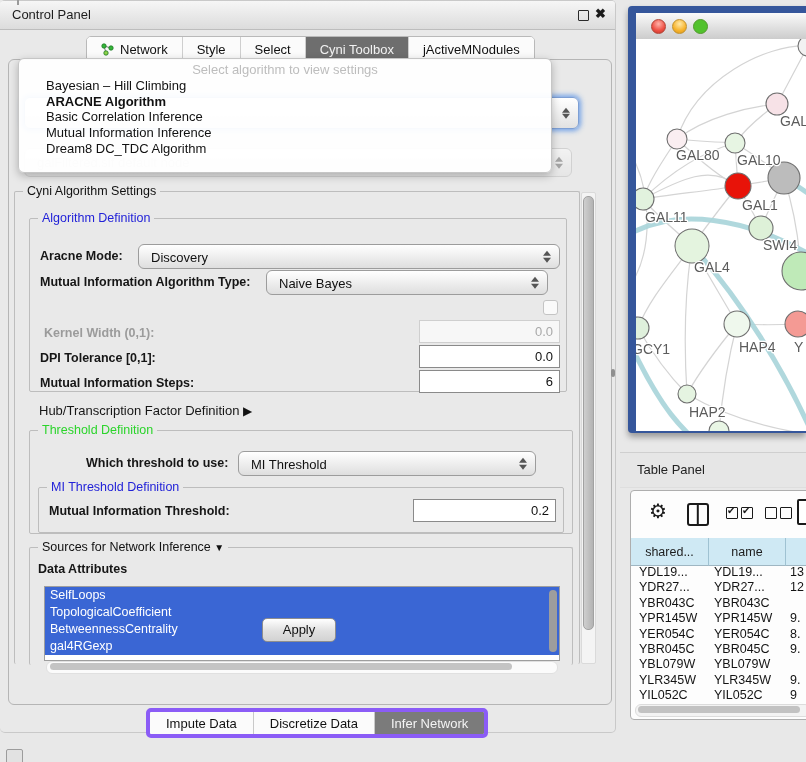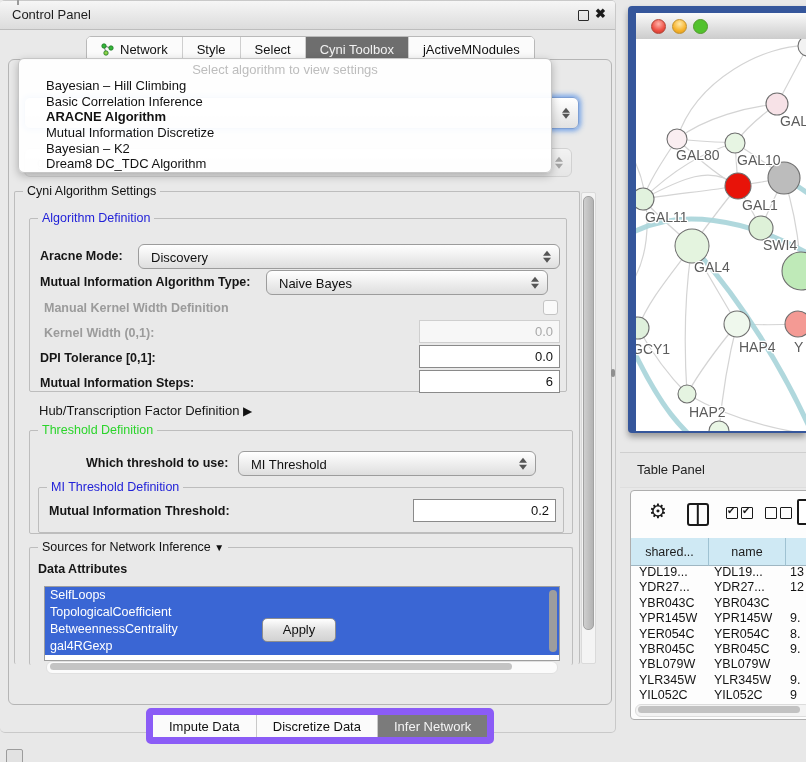--- a/index.html
+++ b/index.html
@@ -62,21 +62,21 @@
   #src-list{position:absolute;left:14px;top:38px;width:514px;height:73px;background:#fff;border:1px solid #9e9e9e;overflow:hidden;}
   .src-item{height:17px;line-height:17px;padding-left:5px;font-size:12.5px;color:#fff;background:#3a66d4;white-space:nowrap;}
   #src-vsb{position:absolute;right:2px;top:3px;width:8px;height:62px;background:#9d9d9d;border-radius:4px;}
   #src-hsb{position:absolute;left:16px;top:113px;width:510px;height:11px;background:#fbfbfb;border:1px solid #e0e0e0;border-radius:6px;}
   #src-hsb .thumb{position:absolute;left:3px;top:1px;width:462px;height:7px;background:#c4c4c4;border-radius:4px;}
   
   #set-vsb{left:581px;top:191px;width:13px;height:470px;background:#f4f4f4;border:1px solid #dadada;border-radius:2px;}
   #set-vsb .thumb{position:absolute;left:1px;top:3px;width:9px;height:432px;background:linear-gradient(90deg,#cfcfcf,#b3b3b3);border:1px solid #a2a2a2;border-radius:5px;}
   
   #apply-btn{left:262px;top:617px;width:72px;height:22px;border:1px solid #8e8e8e;border-radius:5px;background:linear-gradient(#ffffff,#e0e0e0 55%,#d2d2d2);font-size:13px;color:#111;text-align:center;line-height:21px;}
-  #bot-tabs{left:146px;top:707px;height:22px;display:flex;background:#fbfbfb;border:7px solid #8b5cf6;border-radius:5px;overflow:hidden;z-index:3;}
+  #bot-tabs{left:146px;top:707px;height:22px;display:flex;background:#fbfbfb;border:4px solid #8b5cf6;border-radius:5px;overflow:hidden;z-index:3;}
   .btab{display:flex;align-items:center;padding:0 16px;font-size:13px;color:#111;border-right:1px solid #c9c9c9;white-space:nowrap;}
   .btab:last-child{border-right:none;}
   .btab.sel{background:#7b7b7b;color:#f4f4f4;}
   #corner-icon{left:6px;top:749px;width:15px;height:13px;border:1px solid #9c9c9c;border-radius:2px;background:#e2e2e2;}
   #splitter-handle{left:611px;top:369px;width:4px;height:8px;background:#8f8f8f;border-radius:2px;}
   
   #net-frame{left:628px;top:6px;width:178px;height:427px;background:#35569b;border-radius:4px 0 0 4px;box-shadow:0 4px 6px rgba(0,0,0,.35);}
   #net-titlebar{left:8px;top:7px;right:0;height:26px;background:linear-gradient(#fafafa,#cccccc);border-bottom:1px solid #9a9a9a;position:absolute;}
   .tl{position:absolute;top:6px;width:13px;height:13px;border-radius:50%;}
   #tl-red{left:15px;background:radial-gradient(circle at 50% 30%,#ffb3aa,#ee4f43 60%,#c03527);border:1px solid #b04437;}
@@ -159,24 +159,23 @@
       <span class="stepper">
           <b class="up"></b>
           <b class="dn"></b>
         </span>
     </div>
 
     <div class="abs" id="algo-dd">
       <div class="abs" id="algo-prompt">Select algorithm to view settings</div>
       <div class="abs" id="algo-items">
           <div class="algo-item">Bayesian – Hill Climbing</div>
+          <div class="algo-item hl">ARACNE Algorithm</div>
           <div class="algo-item">Basic Correlation Inference</div>
-          <div class="algo-item hl">ARACNE Algorithm</div>
-          <div class="algo-item">Mutual Information Discretize</div>
-          <div class="algo-item">Bayesian – K2</div>
+          <div class="algo-item">Mutual Information Inference</div>
           <div class="algo-item">Dream8 DC_TDC Algorithm</div>
         </div>
     </div>
 
     <div class="abs group" id="grp-settings">
       <span class="gtitle">Cyni Algorithm Settings</span>
 
       <div class="abs group" id="grp-algodef">
         <span class="gtitle">Algorithm Definition</span>
         <div class="abs lbl b" style="left:10px;top:30px;">Aracne Mode:</div>
@@ -188,21 +187,20 @@
             </span>
         </div>
         <div class="abs lbl b" style="left:10px;top:56px;">Mutual Information Algorithm Type:</div>
         <div class="combo" style="left:236px;top:51px;width:280px;height:23px;">
           <span class="val">Naive Bayes</span>
           <span class="stepper">
               <b class="up"></b>
               <b class="dn"></b>
             </span>
         </div>
-        <div class="abs lbl b dis" style="left:14px;top:82px;">Manual Kernel Width Definition</div>
         <div class="chk" style="left:513px;top:81px;"></div>
         <div class="abs lbl b dis" style="left:14px;top:107px;">Kernel Width (0,1):</div>
         <div class="tinput dis" style="left:389px;top:101px;width:133px;height:21px;">0.0</div>
         <div class="abs lbl b" style="left:10px;top:132px;">DPI Tolerance [0,1]:</div>
         <div class="tinput" style="left:389px;top:126px;width:133px;height:21px;">0.0</div>
         <div class="abs lbl b" style="left:10px;top:157px;">Mutual Information Steps:</div>
         <div class="tinput" style="left:389px;top:151px;width:133px;height:21px;">6</div>
       </div>
 
       <div class="abs lbl" style="left:24px;top:211px;font-size:13px;">

